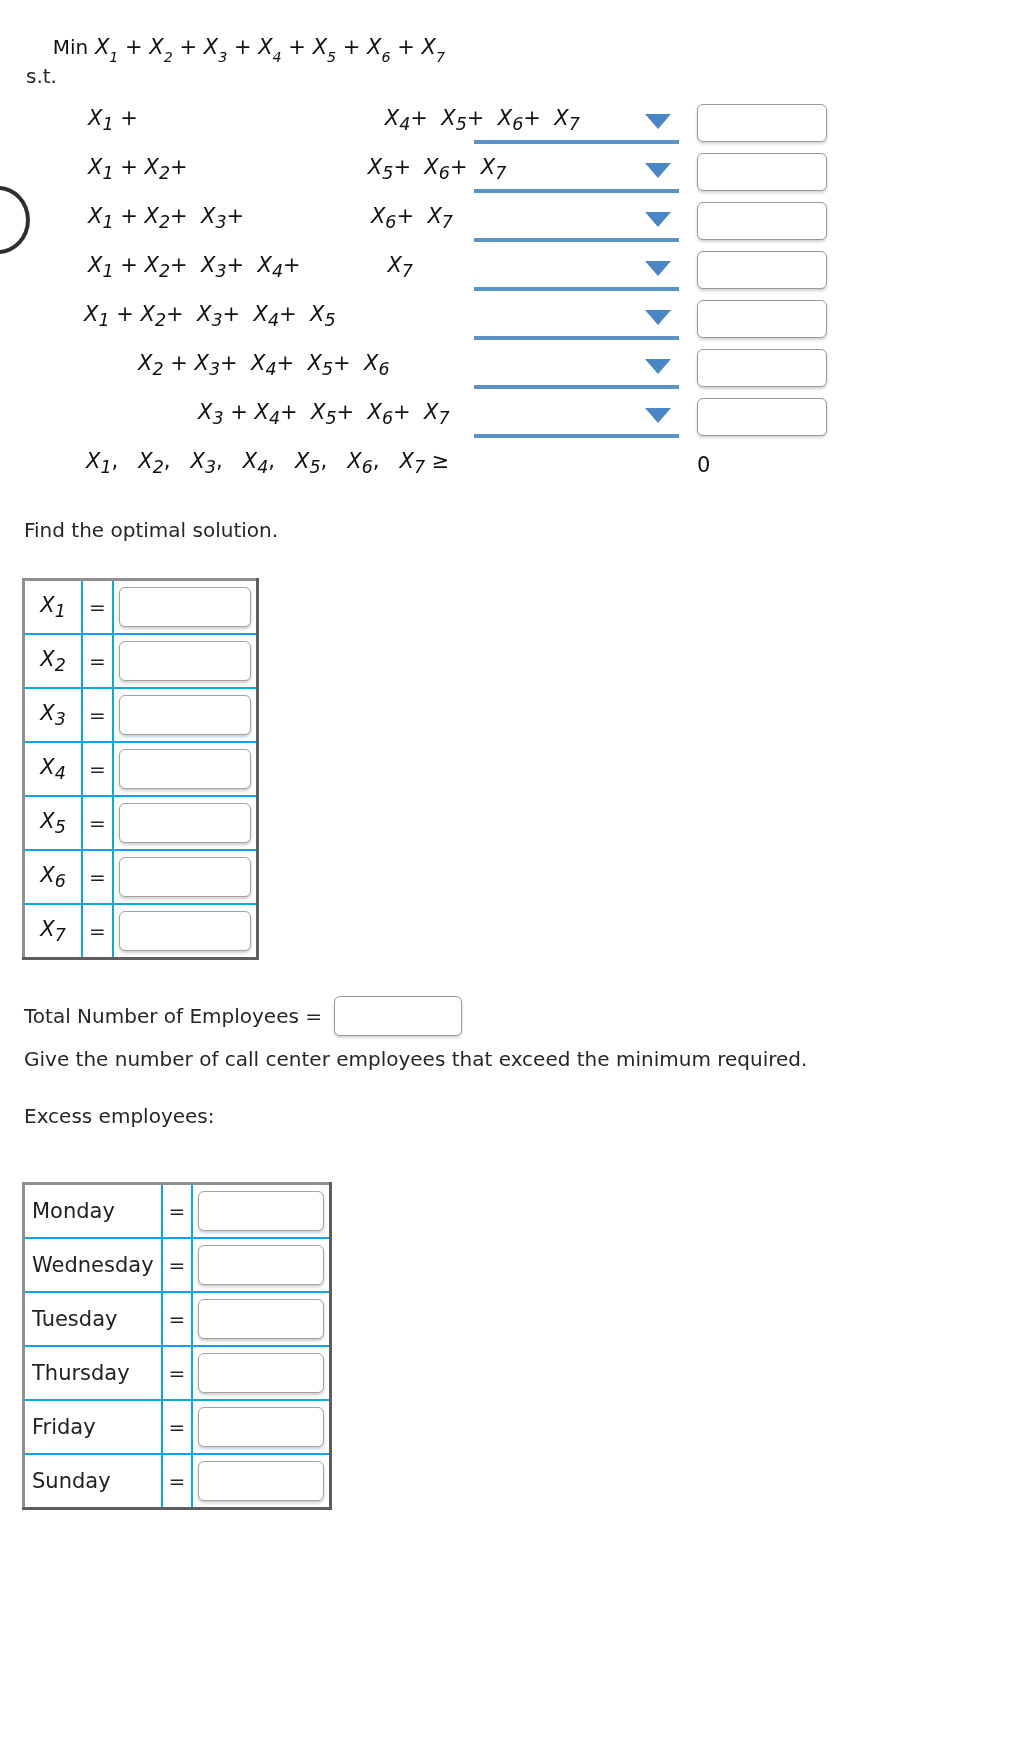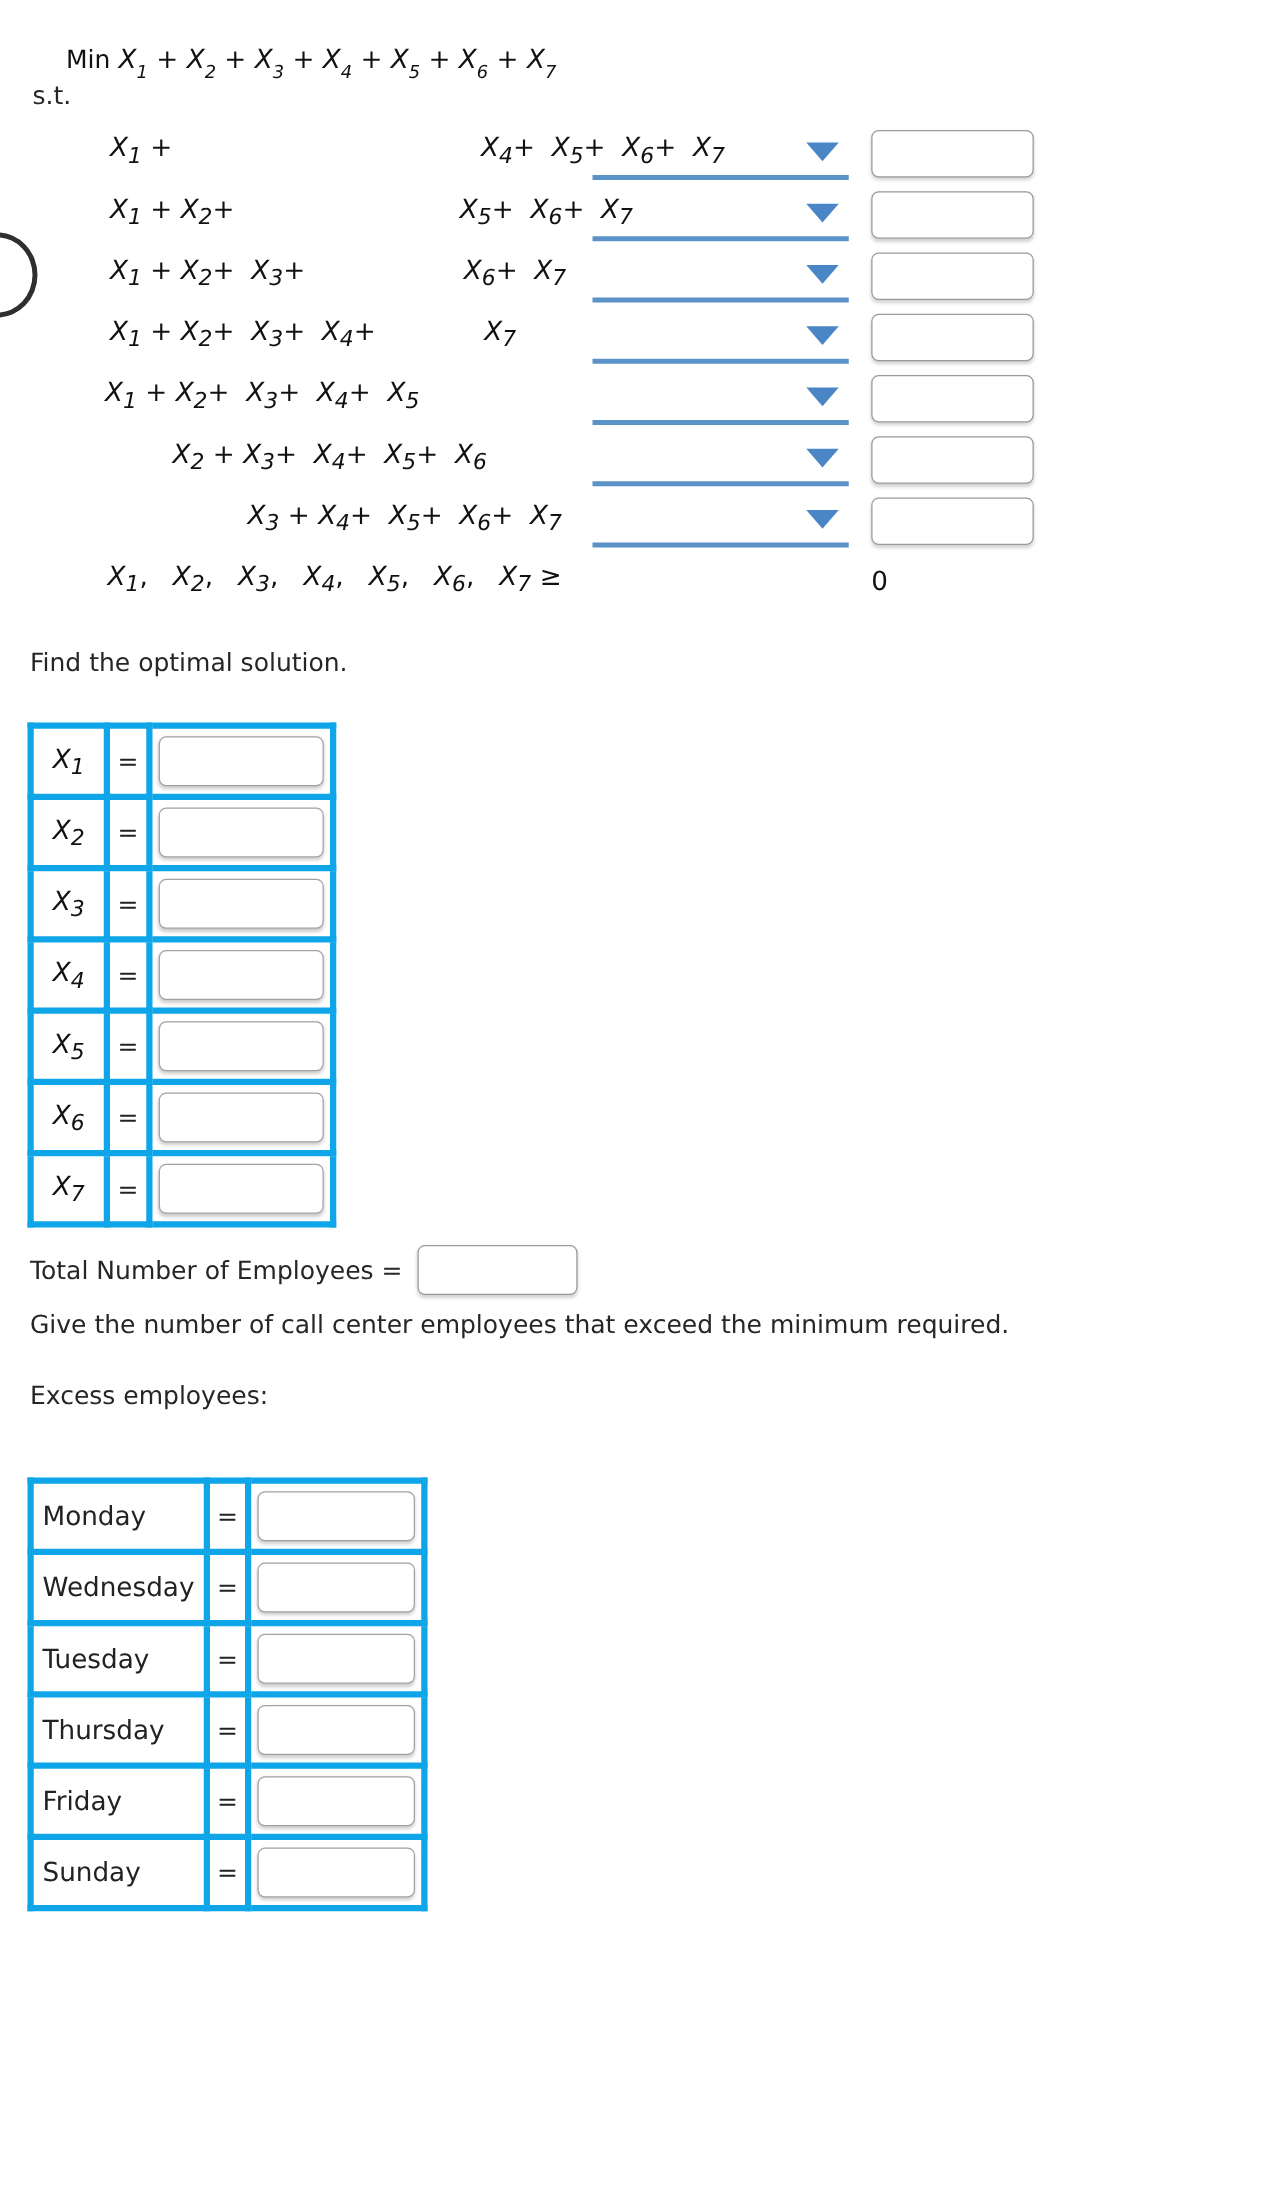--- a/index.html
+++ b/index.html
@@ -147,21 +147,21 @@
 
   
   .grid-table {
     position: absolute;
     border-collapse: collapse;
     border: 3px solid;
     border-color: #8f8f8f #5e5e5e #5e5e5e #8f8f8f;
     background: #ffffff;
   }
   .grid-table td {
-    border: 5px solid #0ea5e9;
+    border: 2px solid #0ea5e9;
     background: #ffffff;
     padding: 0;
     vertical-align: middle;
   }
   .grid-table td.lbl-cell {
     font-size: 21px;
     padding: 0 7px;
     white-space: nowrap;
     text-align: left;
   }

